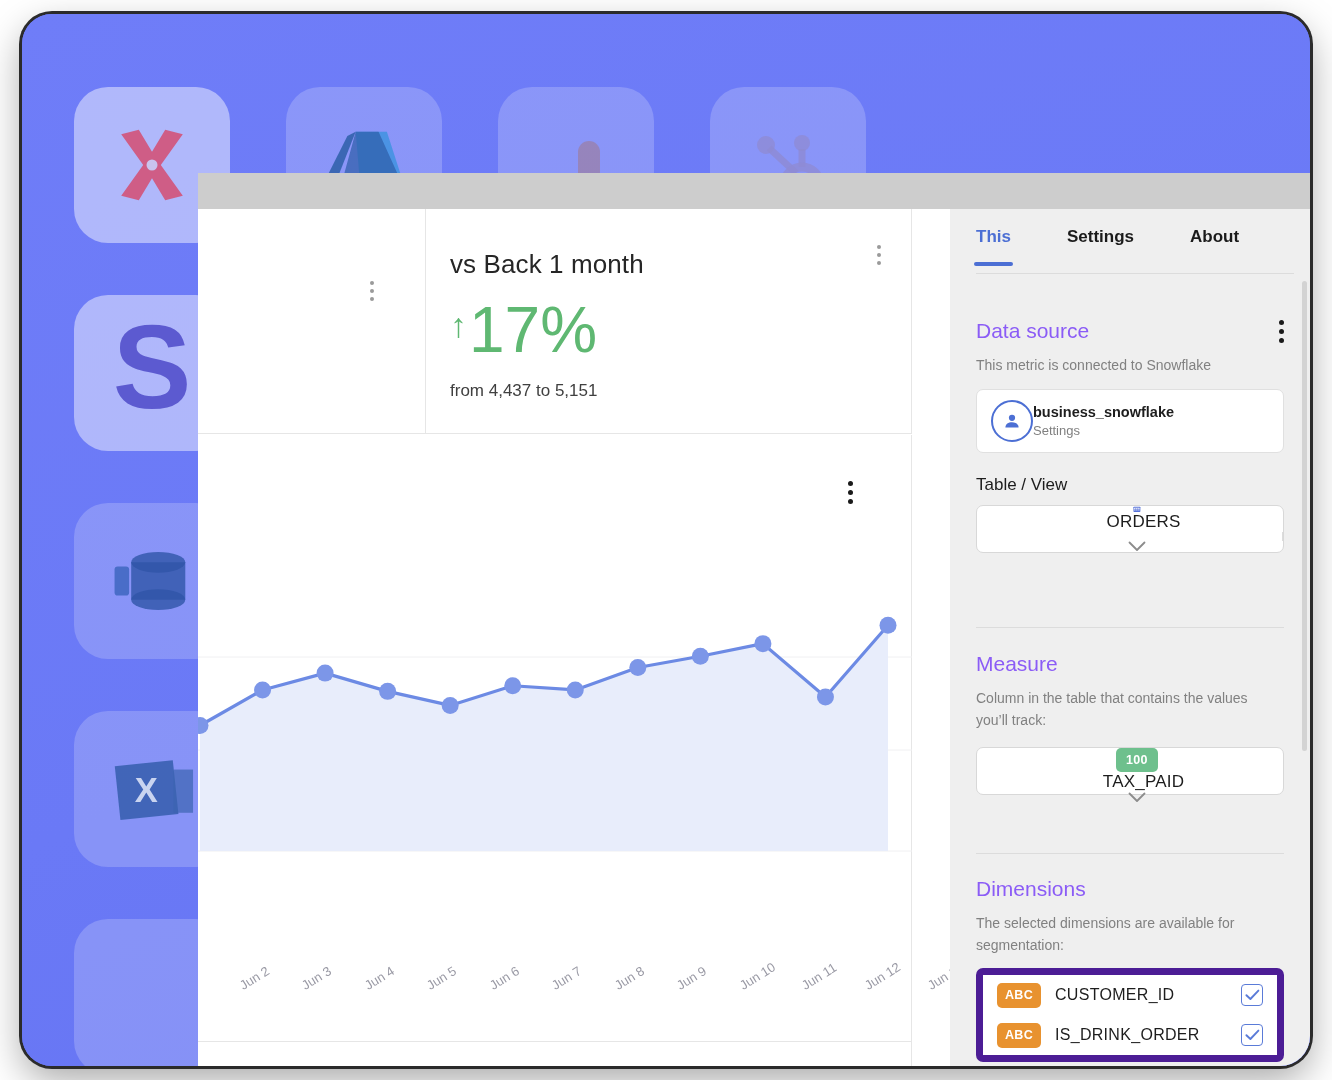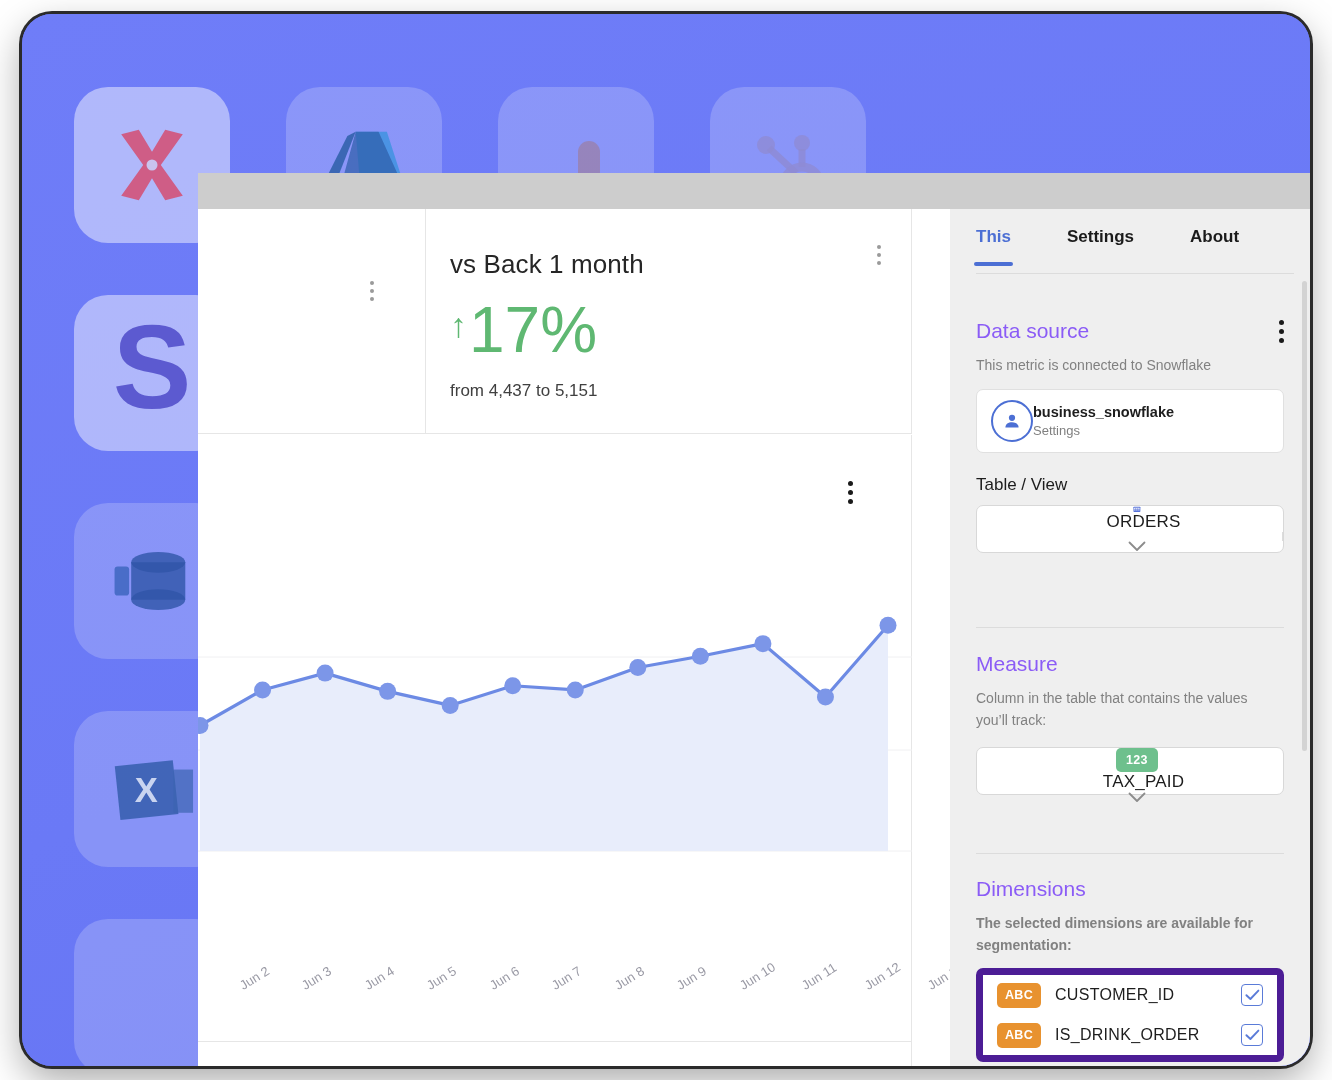--- a/index.html
+++ b/index.html
@@ -383,36 +383,36 @@
         </span>
       </div>
     </div>
 
     <div class="divider" style="top:418px;"></div>
 
     <div class="sec" style="top:443px;">
       <div class="sec-title">Measure</div>
       <div class="sec-desc" style="max-width:300px;">Column in the table that contains the values you’ll track:</div>
       <div class="select" style="margin-top:16px;">
-        <span class="badge-num">123</span>
+        <span class="badge-num">100</span>
         <span class="val">TAX_PAID</span>
         <span class="sep"></span>
         <span class="chev">
           <svg width="18" height="11" viewBox="0 0 18 11" aria-hidden="true">
             <path d="M1.5 1.5 L9 9 L16.5 1.5" fill="none" stroke="#8c8c8c" stroke-width="1.8" stroke-linecap="round" stroke-linejoin="round"></path>
           </svg>
         </span>
       </div>
     </div>
 
     <div class="divider" style="top:644px;"></div>
 
     <div class="sec" style="top:668px;">
       <div class="sec-title">Dimensions</div>
-      <div class="sec-desc" style="max-width:292px;font-weight:bold;">The selected dimensions are available for segmentation:</div>
+      <div class="sec-desc" style="max-width:292px;">The selected dimensions are available for segmentation:</div>
 
       <div class="dim-list">
         <div class="dim-row">
           <span class="badge-abc">ABC</span>
           <span class="dim-name">CUSTOMER_ID</span>
           <span class="chk">
             <svg width="15" height="12" viewBox="0 0 15 12" aria-hidden="true">
               <path d="M1.4 6.2 L5.4 10 L13.4 1.6" fill="none" stroke="#5A7BD8" stroke-width="1.9" stroke-linecap="round" stroke-linejoin="round"></path>
             </svg>
           </span>

